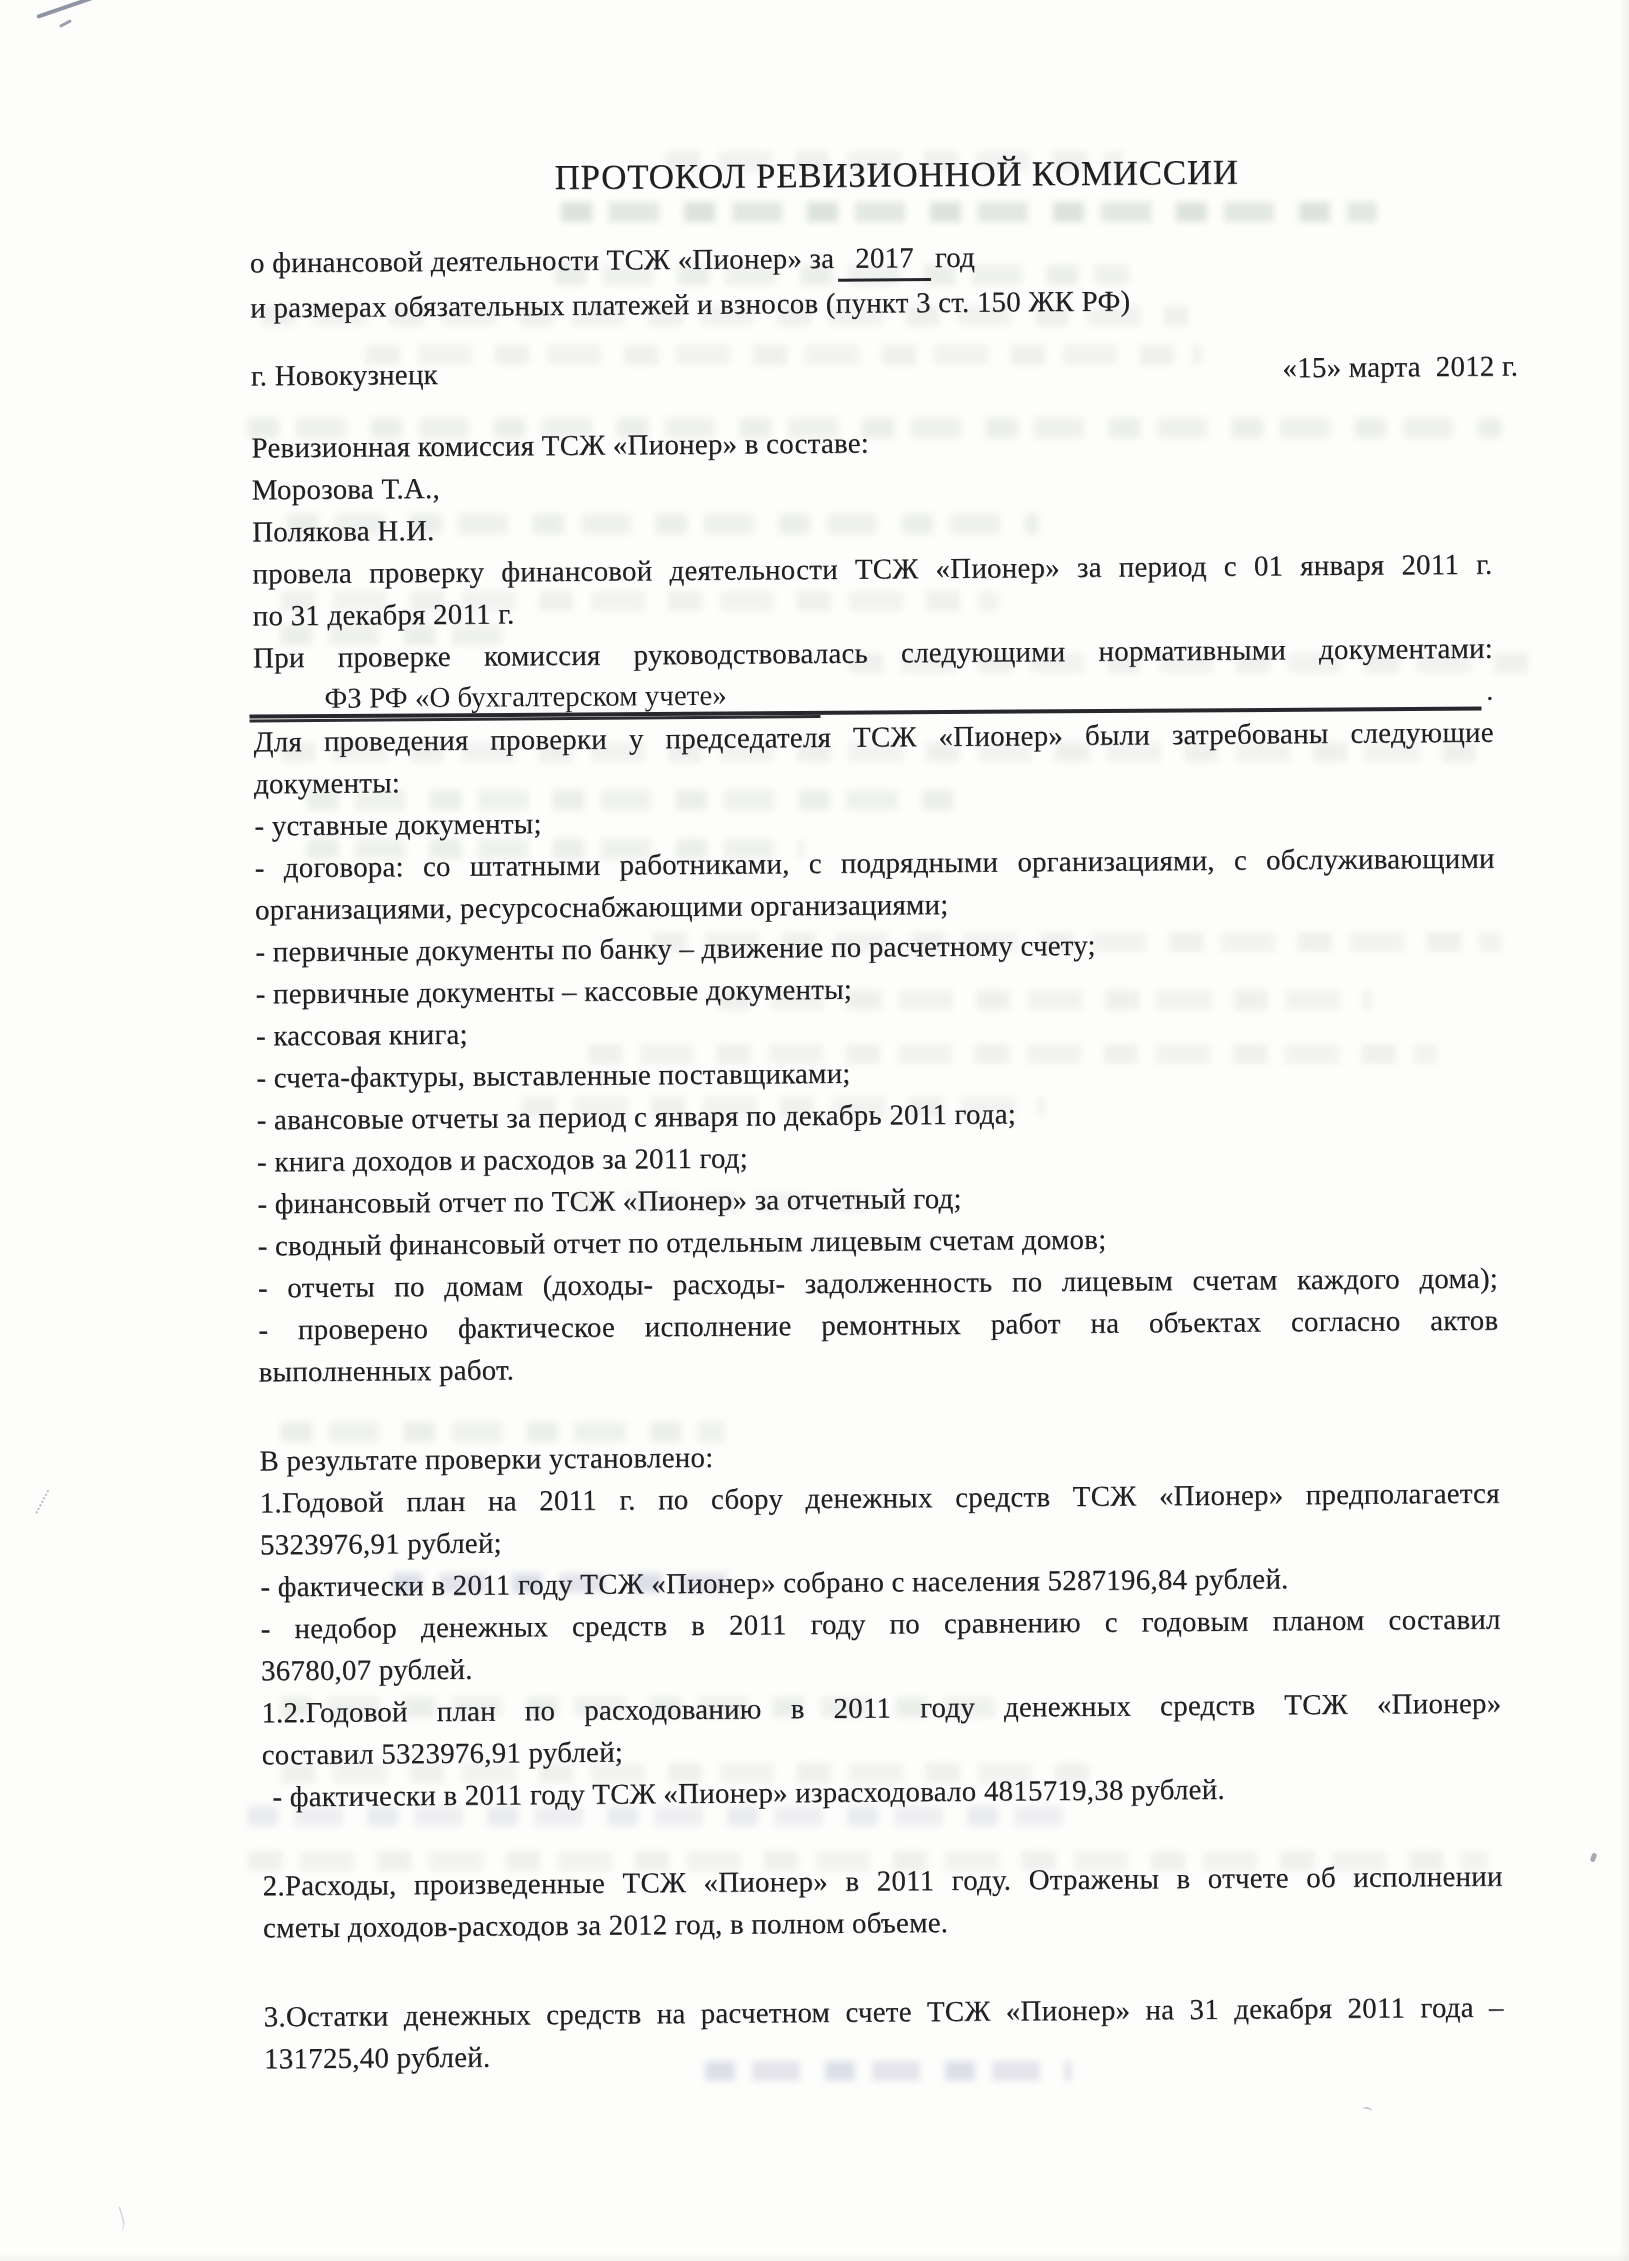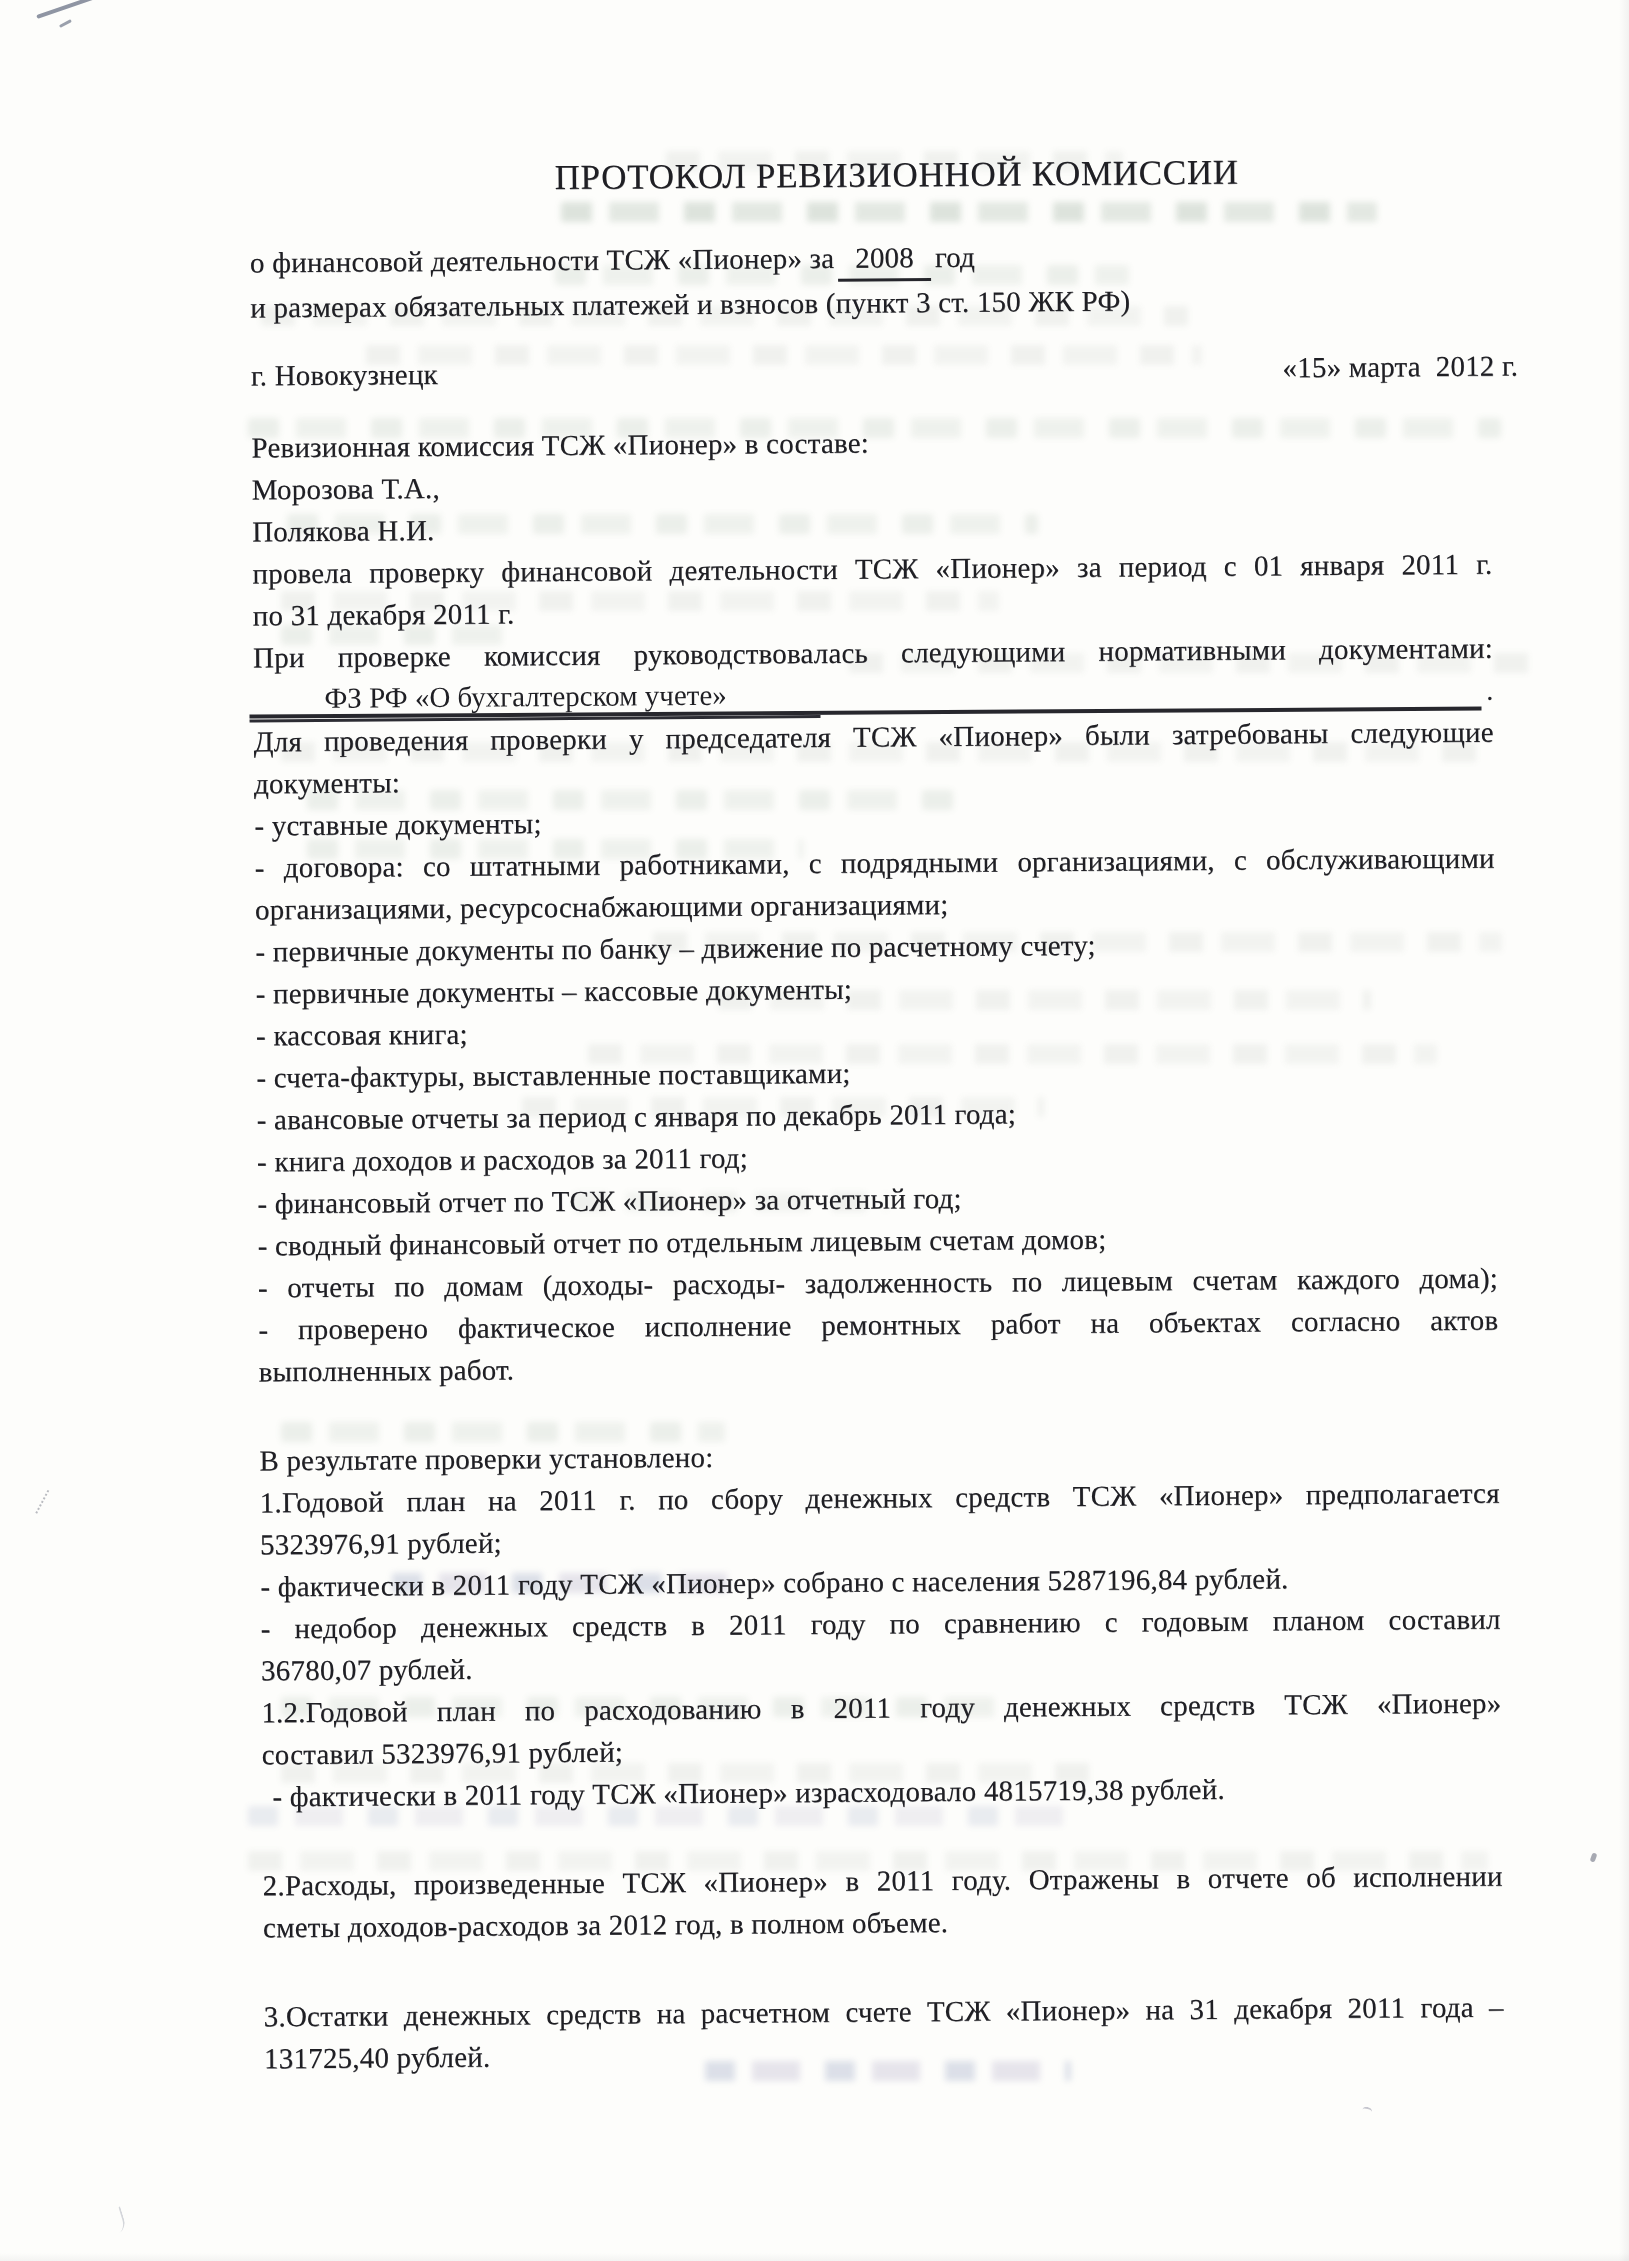--- a/index.html
+++ b/index.html
@@ -243,21 +243,21 @@
 <div class="margin-scribble"></div>
 <div class="bottom-scribble"></div>
 <div class="speck-1"></div>
 <div class="speck-2"></div>
 
 <div class="sheet">
   <div class="content">
 
     <div class="doc-title">ПРОТОКОЛ РЕВИЗИОННОЙ КОМИССИИ</div>
 
-    <div class="line subject-line"><span>о финансовой деятельности ТСЖ «Пионер» за</span><span class="year-blank">2008</span><span>год</span></div>
+    <div class="line subject-line"><span>о финансовой деятельности ТСЖ «Пионер» за</span><span class="year-blank">2017</span><span>год</span></div>
     <div class="line">и размерах обязательных платежей и взносов (пункт 3 ст. 150 ЖК РФ)</div>
 
     <div class="city-date-row">
       <span class="line">г. Новокузнецк</span>
       <span class="line date-cell">«15» марта  2012 г.</span>
     </div>
 
     <div class="line">Ревизионная комиссия ТСЖ «Пионер» в составе:</div>
     <div class="line">Морозова Т.А.,</div>
     <div class="line">Полякова Н.И.</div>

